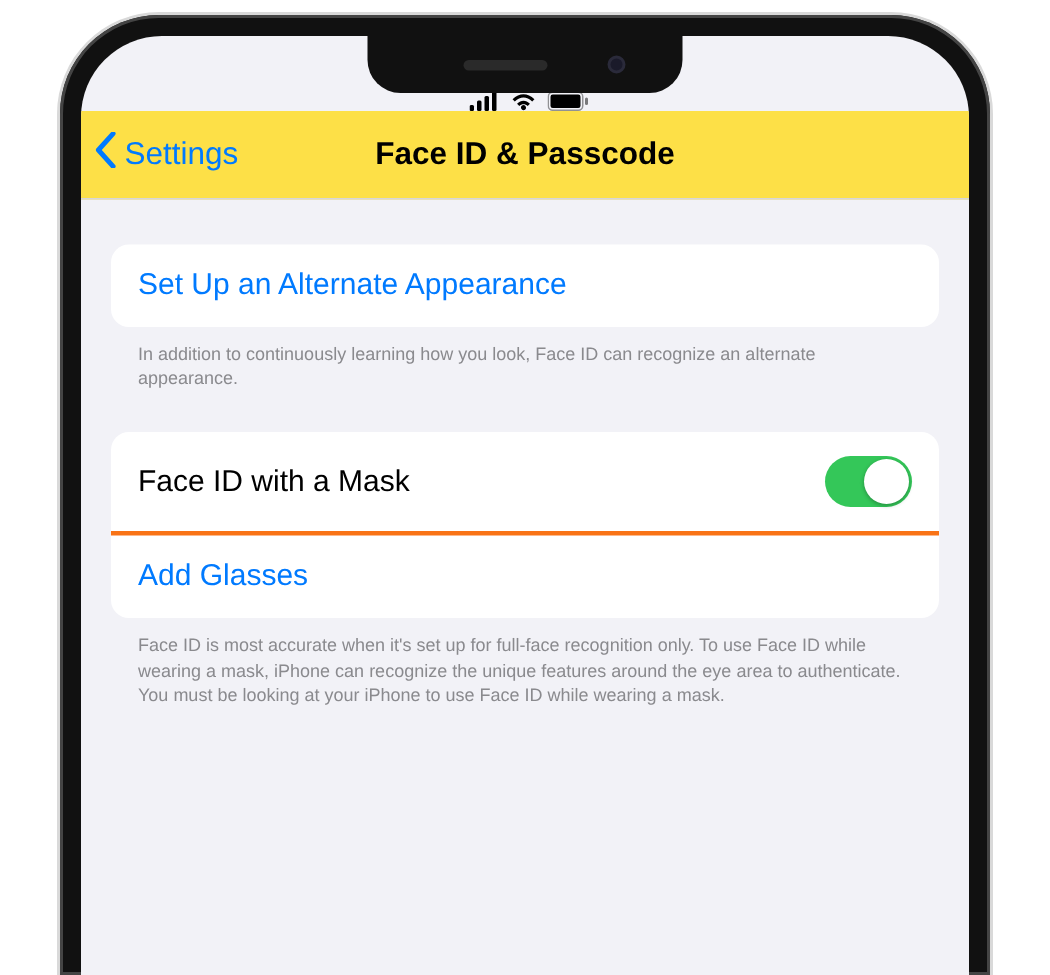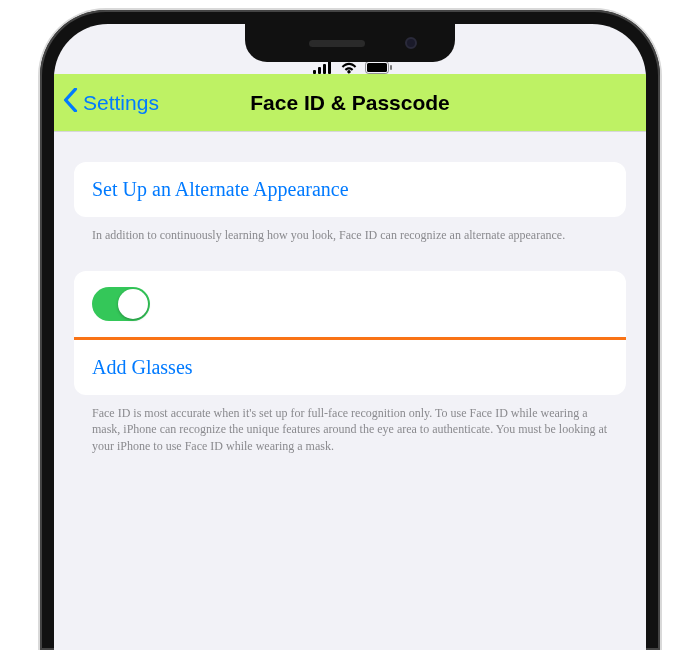--- a/index.html
+++ b/index.html
@@ -56,37 +56,37 @@
       flex-direction: column;
     }
     .status-right { display:flex; align-items:center; gap:6px; }
     .cellular-icon, .wifi-icon, .battery-icon { display:inline-flex; }
     .nav-bar {
       display: flex;
       align-items: center;
       padding: 14px 12px 14px 8px;
       border-bottom: 1px solid #d6d6da;
       position: relative;
-      background:#bef264;
+      background:#fde047;
     }
     .back-button {
       display: flex;
       align-items: center;
       color: #007aff;
       font-size: 21px;
       cursor: pointer;
     }
     .nav-title {
       position: absolute;
       left: 50%;
       transform: translateX(-50%);
       font-size: 21px;
       font-weight: 600;
     }
-    .content { padding: 30px 20px 0 20px; font-family: Liberation Serif, serif; }
+    .content { padding: 30px 20px 0 20px; }
     .cell-group {
       background: #fff;
       border-radius: 12px;
       overflow: hidden;
     }
     .cell {
       padding: 16px 18px;
       display: flex;
       align-items: center;
       justify-content: space-between;
@@ -171,20 +171,21 @@
     <div class="content">
       <div class="cell-group">
         <div class="cell link-blue">
           <span>Set Up an Alternate Appearance</span>
         </div>
       </div>
       <div class="footer-text">In addition to continuously learning how you look, Face ID can recognize an alternate appearance.</div>
 
       <div class="cell-group">
         <div class="cell">
+          <span>Face ID with a Mask</span>
           <div class="toggle">
             <div class="knob"></div>
           </div>
         </div>
         <div class="cell link-blue">
           <span>Add Glasses</span>
         </div>
       </div>
       <div class="footer-text">Face ID is most accurate when it's set up for full-face recognition only. To use Face ID while wearing a mask, iPhone can recognize the unique features around the eye area to authenticate. You must be looking at your iPhone to use Face ID while wearing a mask.</div>
     </div>

